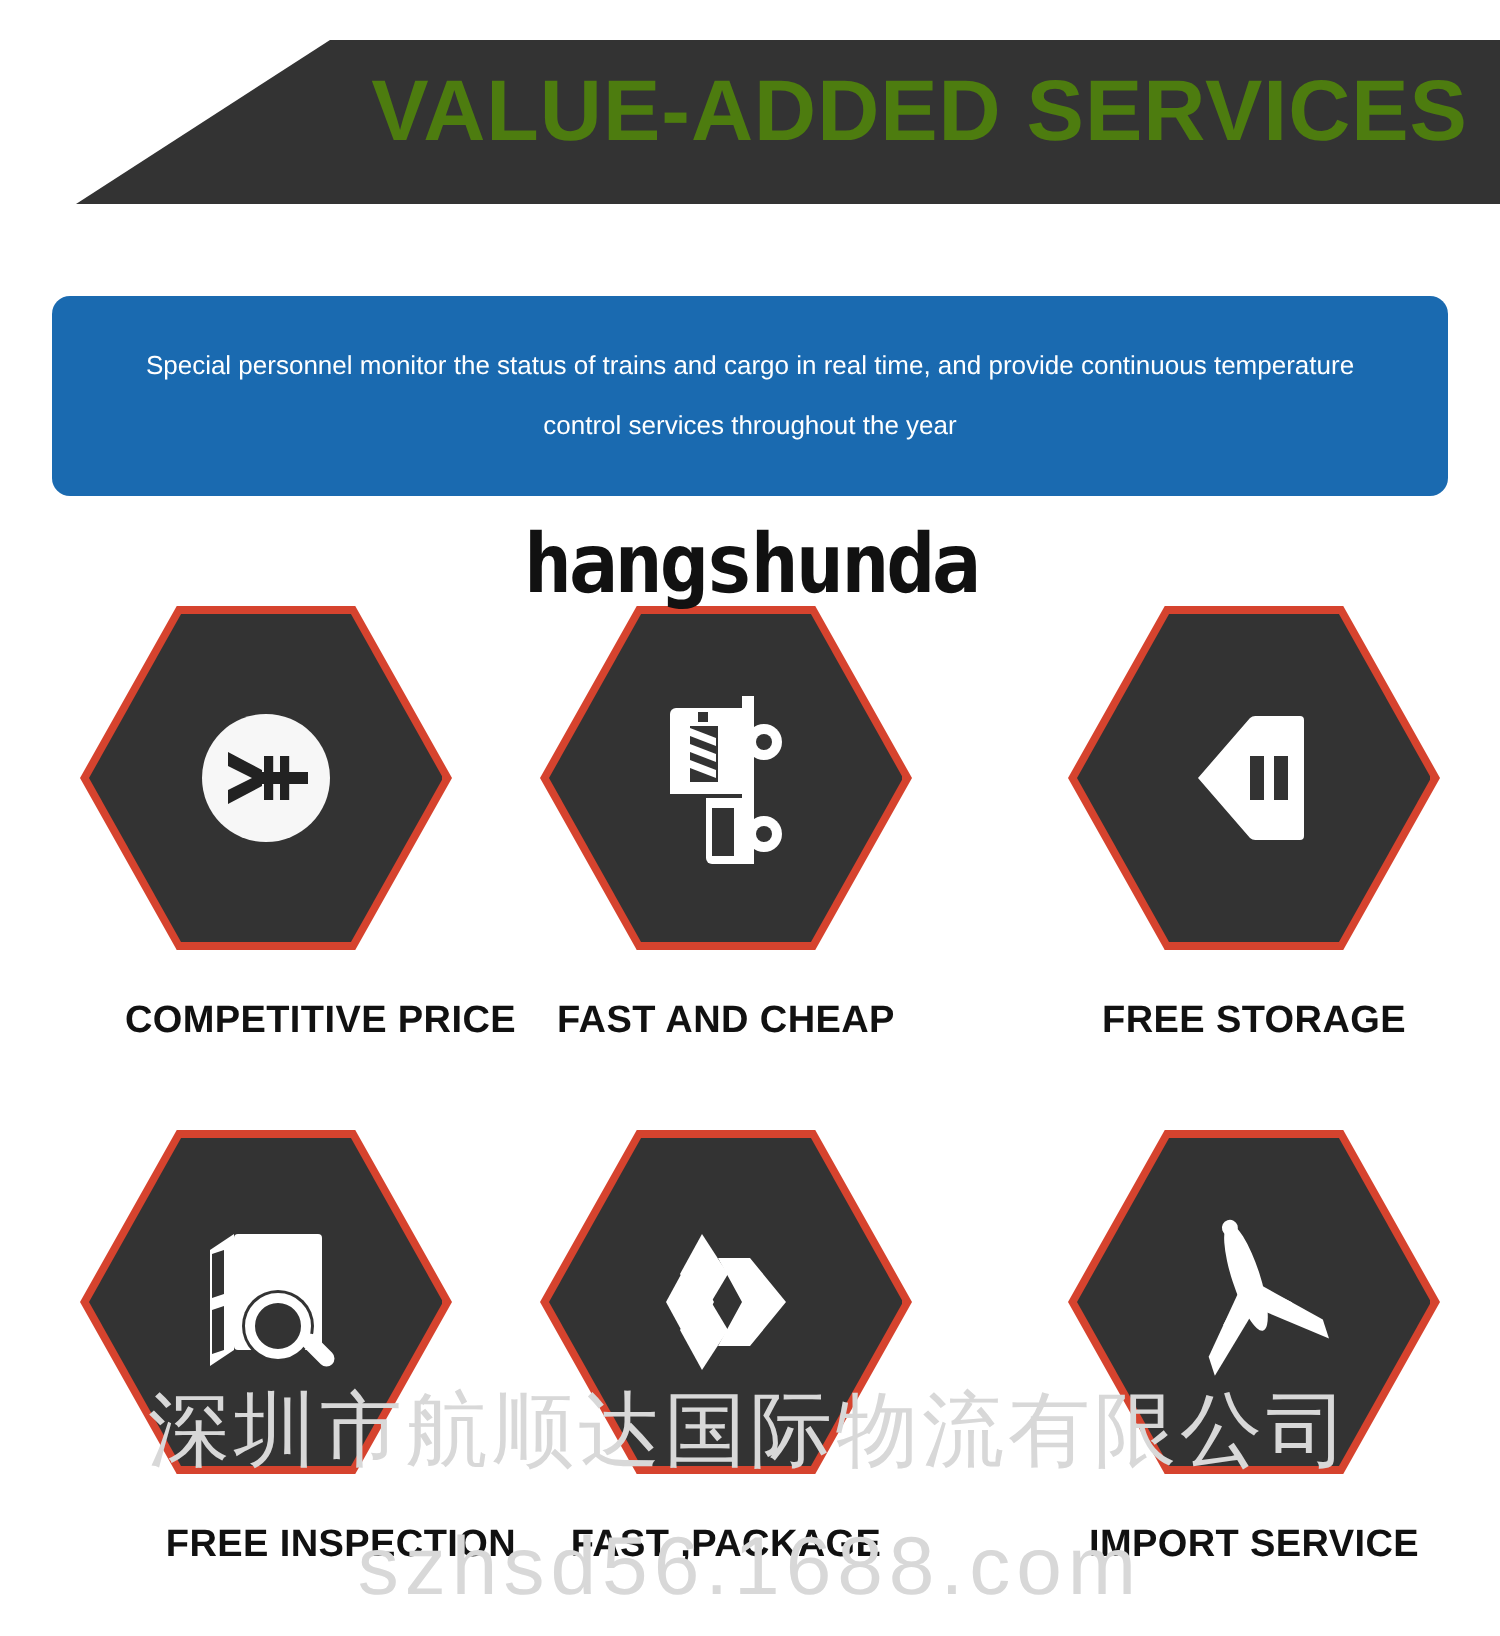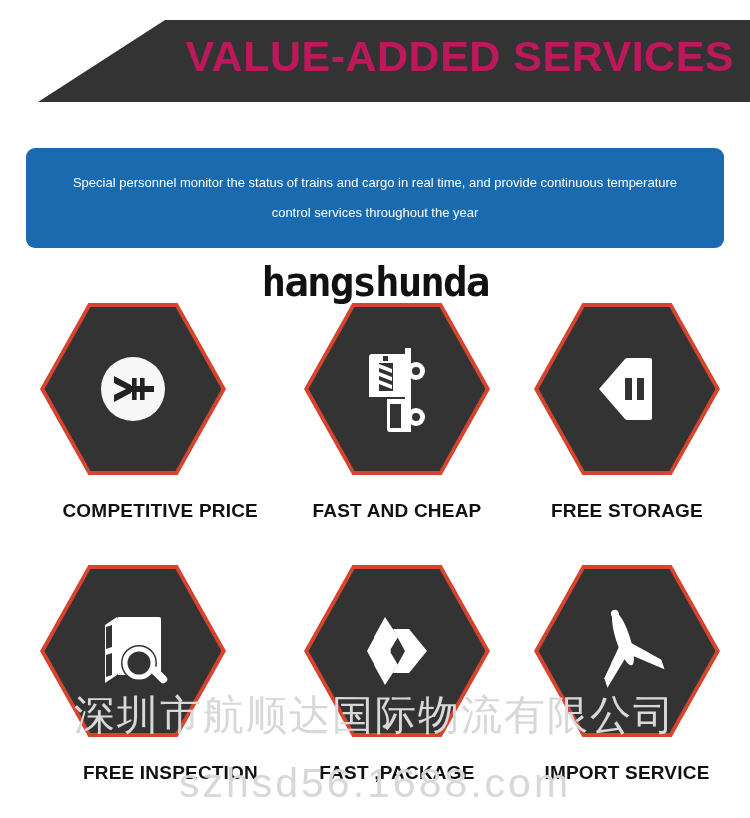--- a/index.html
+++ b/index.html
@@ -30,21 +30,21 @@
     position: absolute;
     left: 0;
     top: 20px;
     width: 750px;
     height: 73px;
     display: flex;
     align-items: center;
     justify-content: flex-end;
     padding-right: 16px;
     box-sizing: border-box;
-    color: #be185d;
+    color: #4d7c0f;
     font-size: 43px;
     font-weight: bold;
     letter-spacing: 0.5px;
     white-space: nowrap;
   }
 
   
   .callout {
     position: absolute;
     left: 26px;
@@ -114,21 +114,21 @@
     position: relative;
     height: 262px;
   }
   .cell {
     position: absolute;
     width: 250px;
     top: 0;
     text-align: center;
   }
   .cell.c0 { left: 8px; text-align: right; }
-  .cell.c1 { left: 272px; }
+  .cell.c1 { left: 238px; }
   .cell.c2 { left: 502px; }
 
   .hex-outer {
     position: relative;
     width: 172px;
     height: 186px;
     margin: 0 auto;
     background: #d6432e;
     clip-path: polygon(50% 0%, 100% 26%, 100% 74%, 50% 100%, 0% 74%, 0% 26%);
     transform: rotate(90deg);

